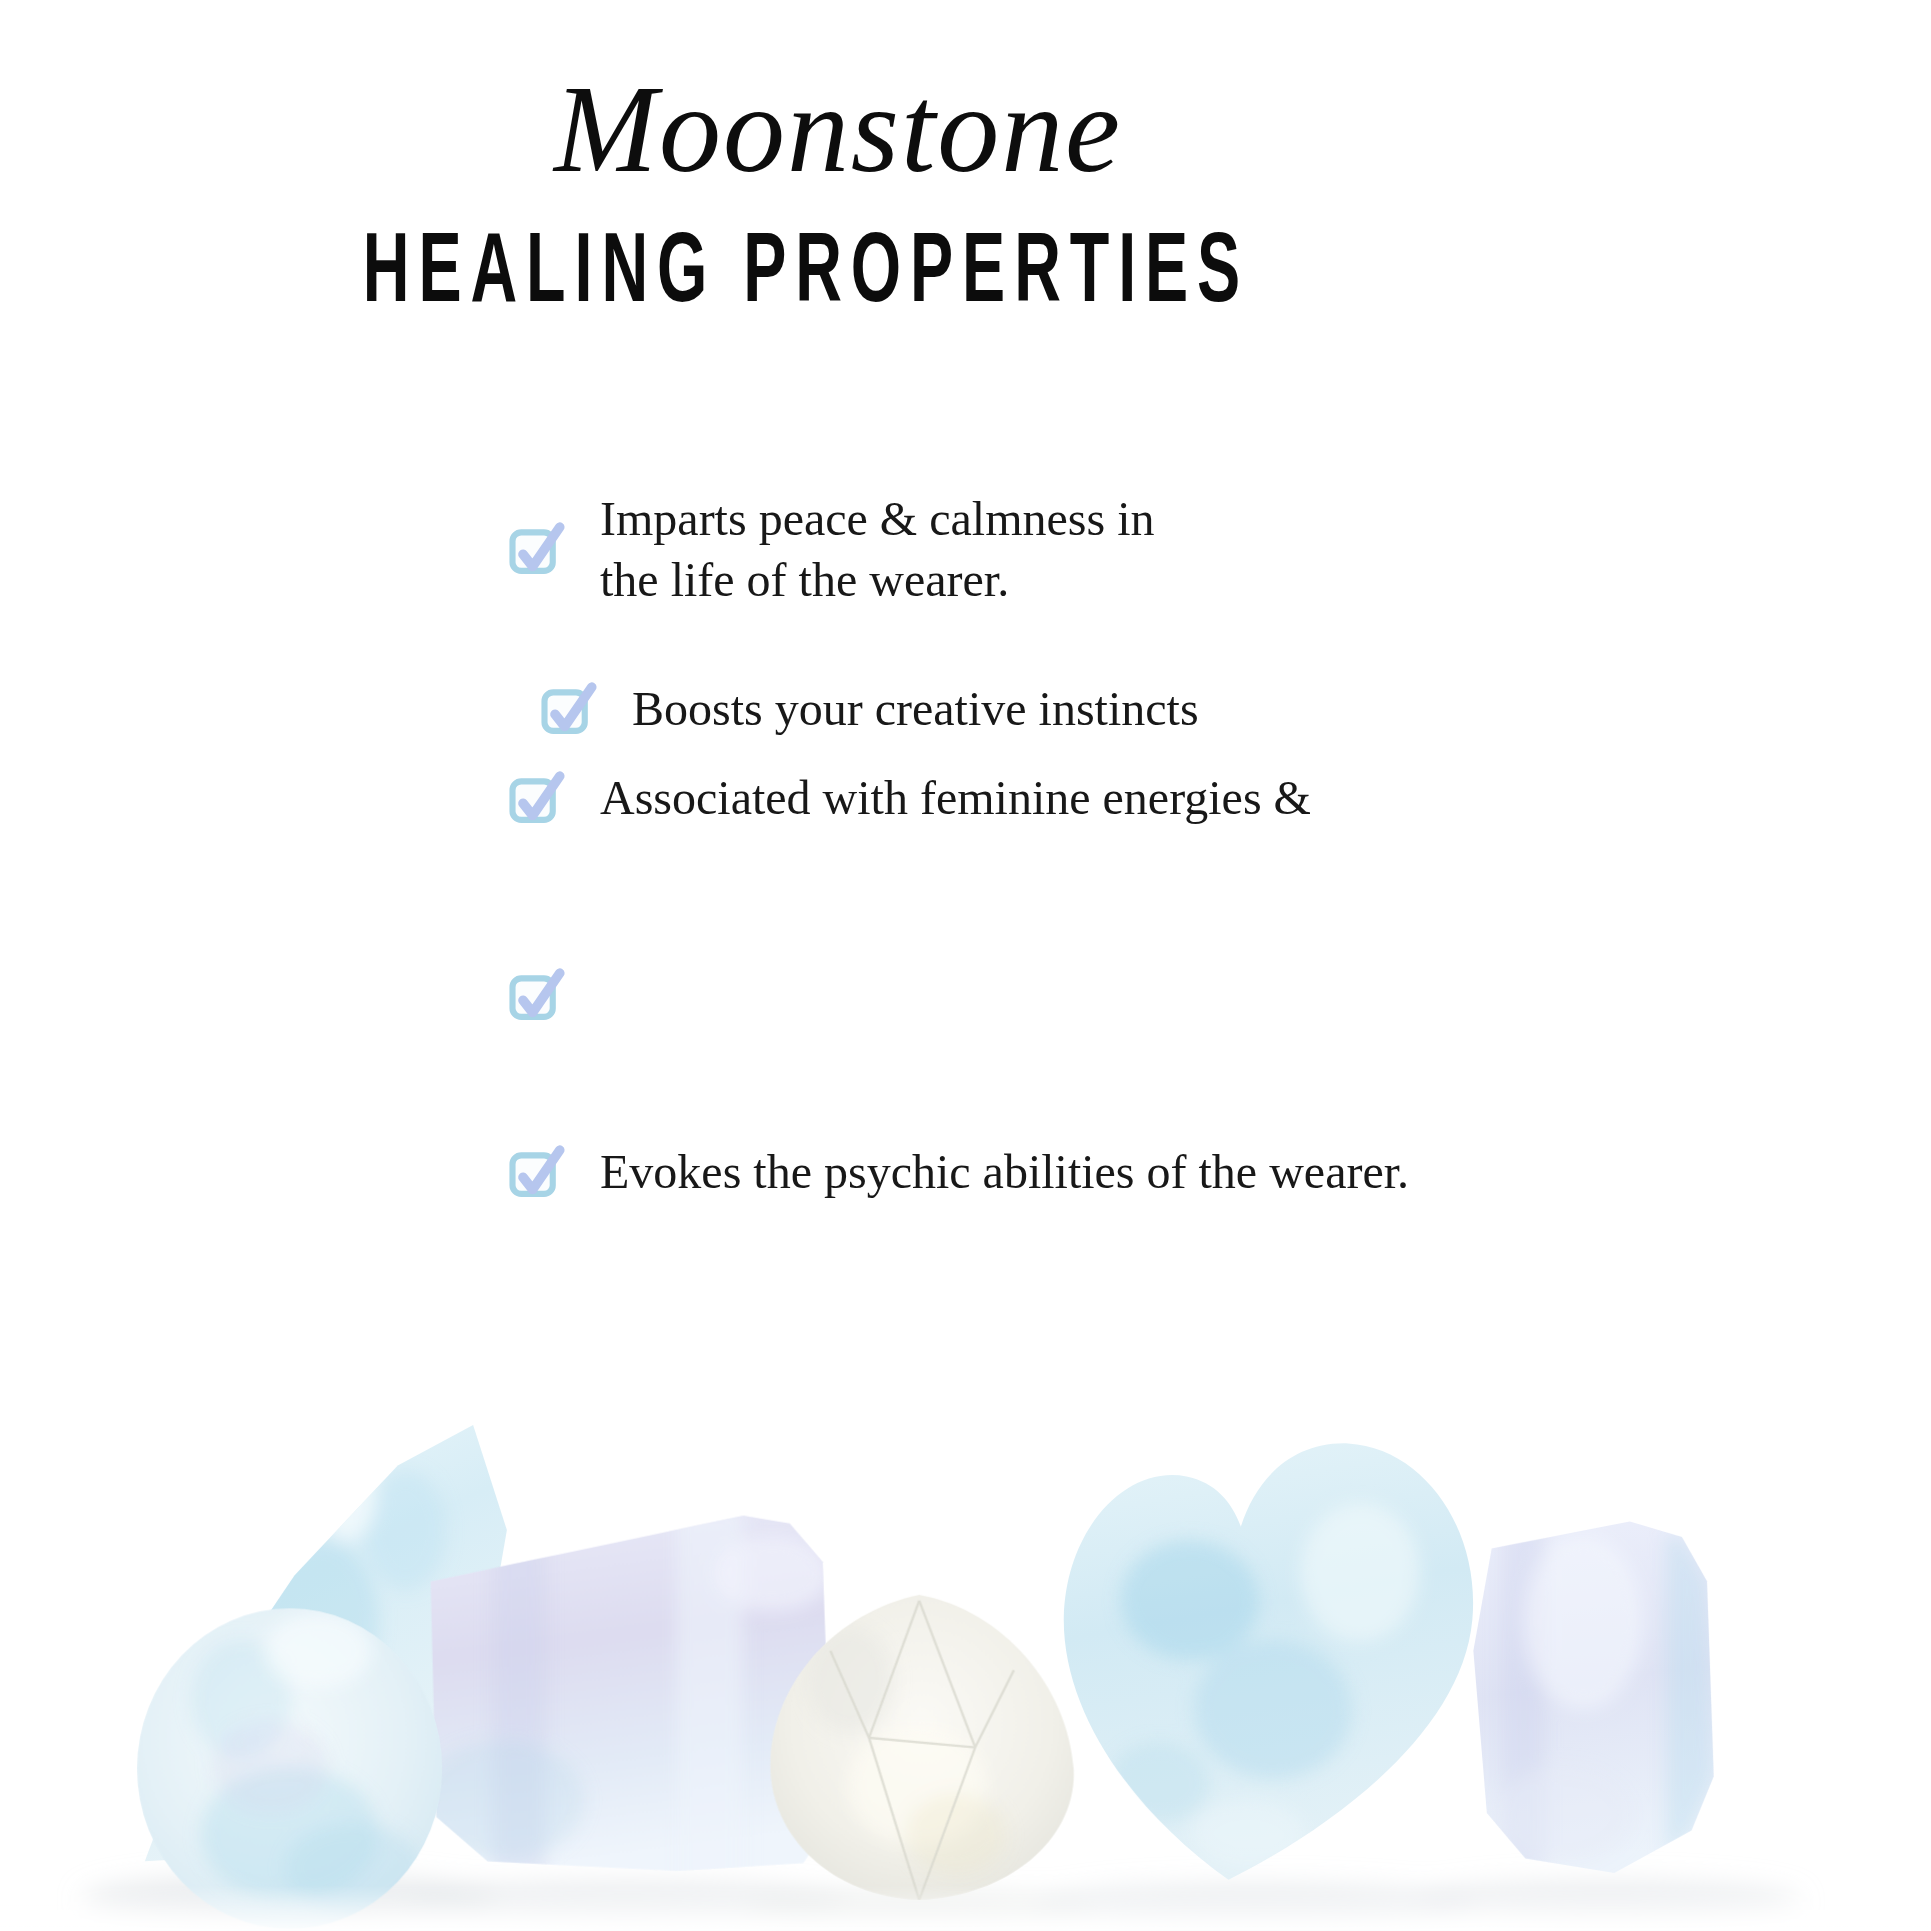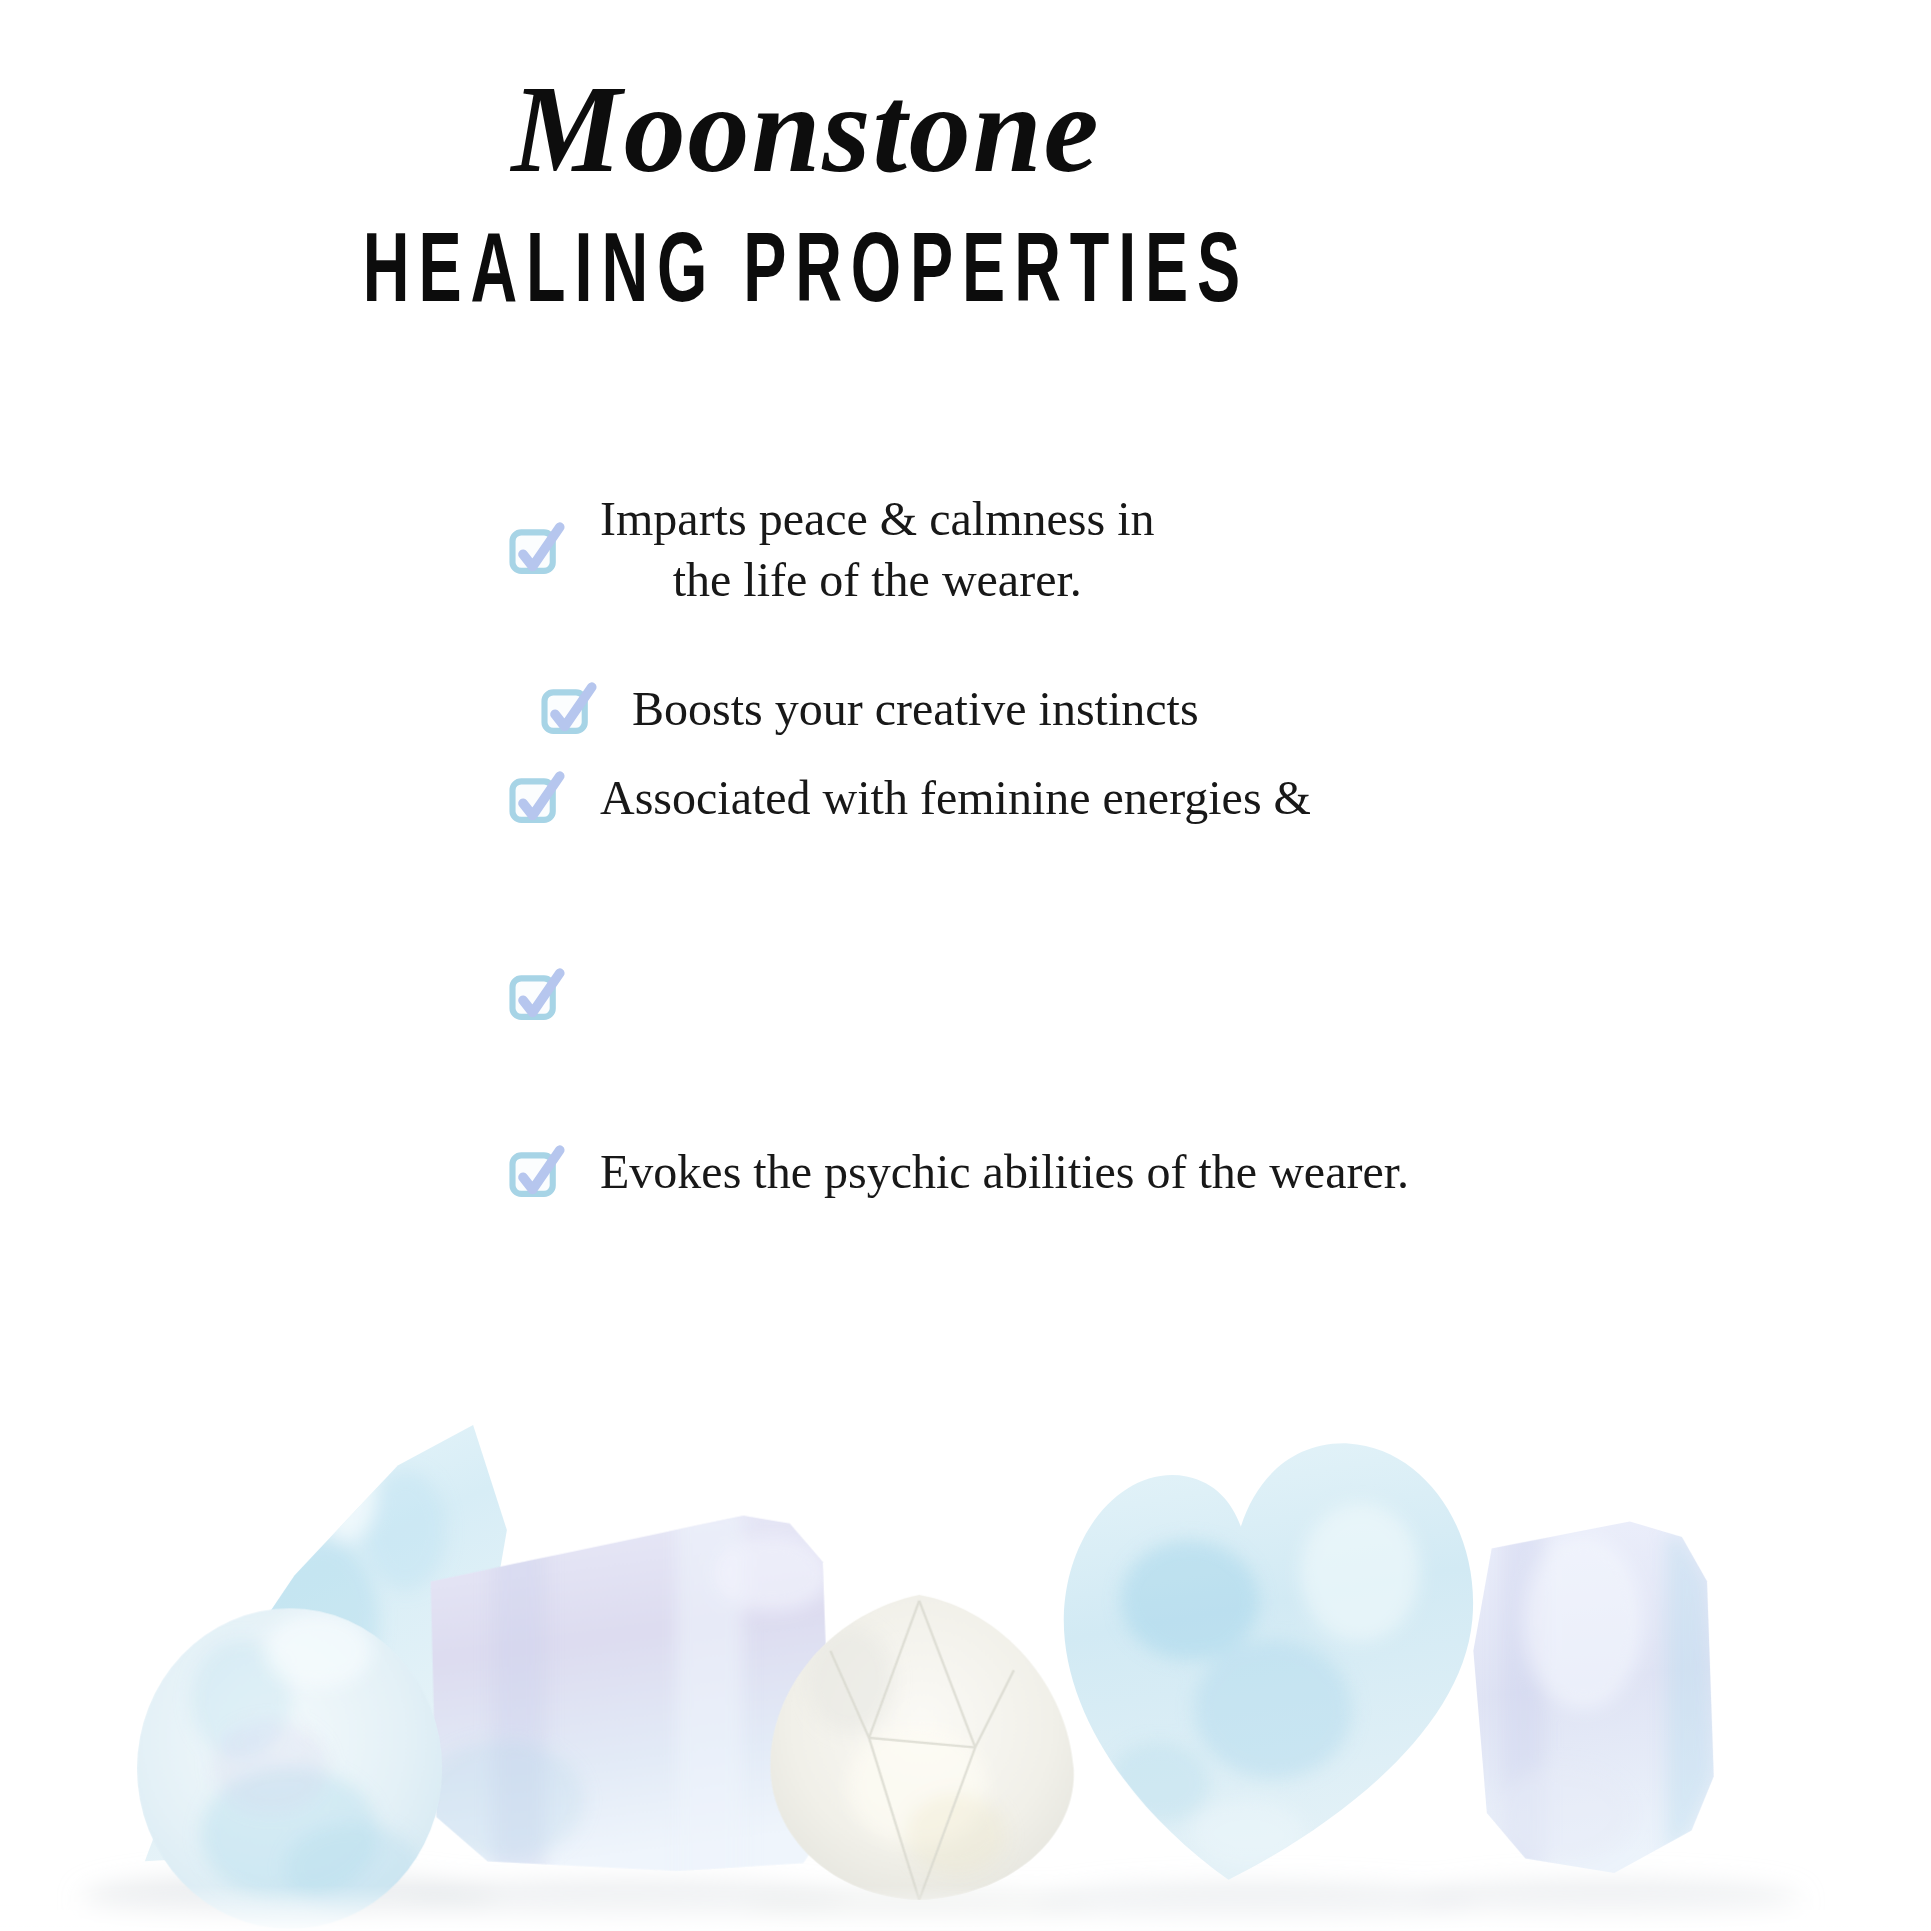--- a/index.html
+++ b/index.html
@@ -29,25 +29,26 @@
     text-align: center;
   }
   .title {
     position: absolute;
     top: 56px;
     left: 0;
     width: 100%;
     margin: 0;
     font-family: "Liberation Serif", "DejaVu Serif", serif;
     font-style: italic;
-    font-weight: 700;
+    font-weight: 400;
     font-size: 124px;
     line-height: 1.2;
     letter-spacing: 1.9px;
     color: #0d0d0d;
+    padding-left: 32px;
   }
   .subtitle {
     position: absolute;
     top: 218px;
     left: 0;
     width: 100%;
     margin: 0;
     font-family: "Liberation Sans", "DejaVu Sans", sans-serif;
     font-weight: 700;
     font-size: 98px;
@@ -92,21 +93,21 @@
   .checkbox path {
     stroke: var(--checkmark, #b6c6ee);
   }
   .check-text {
     font-size: 48px;
     line-height: 61px;
     letter-spacing: 0px;
     color: #181818;
     white-space: nowrap;
   }
-  .check-text .line { display: block; text-align: center; }
+  .check-text .line { display: block; }
   
   .gems {
     position: absolute;
     left: 0;
     top: 1332px;
     width: 1931px;
     height: 599px;
     display: block;
   }
 </style>

